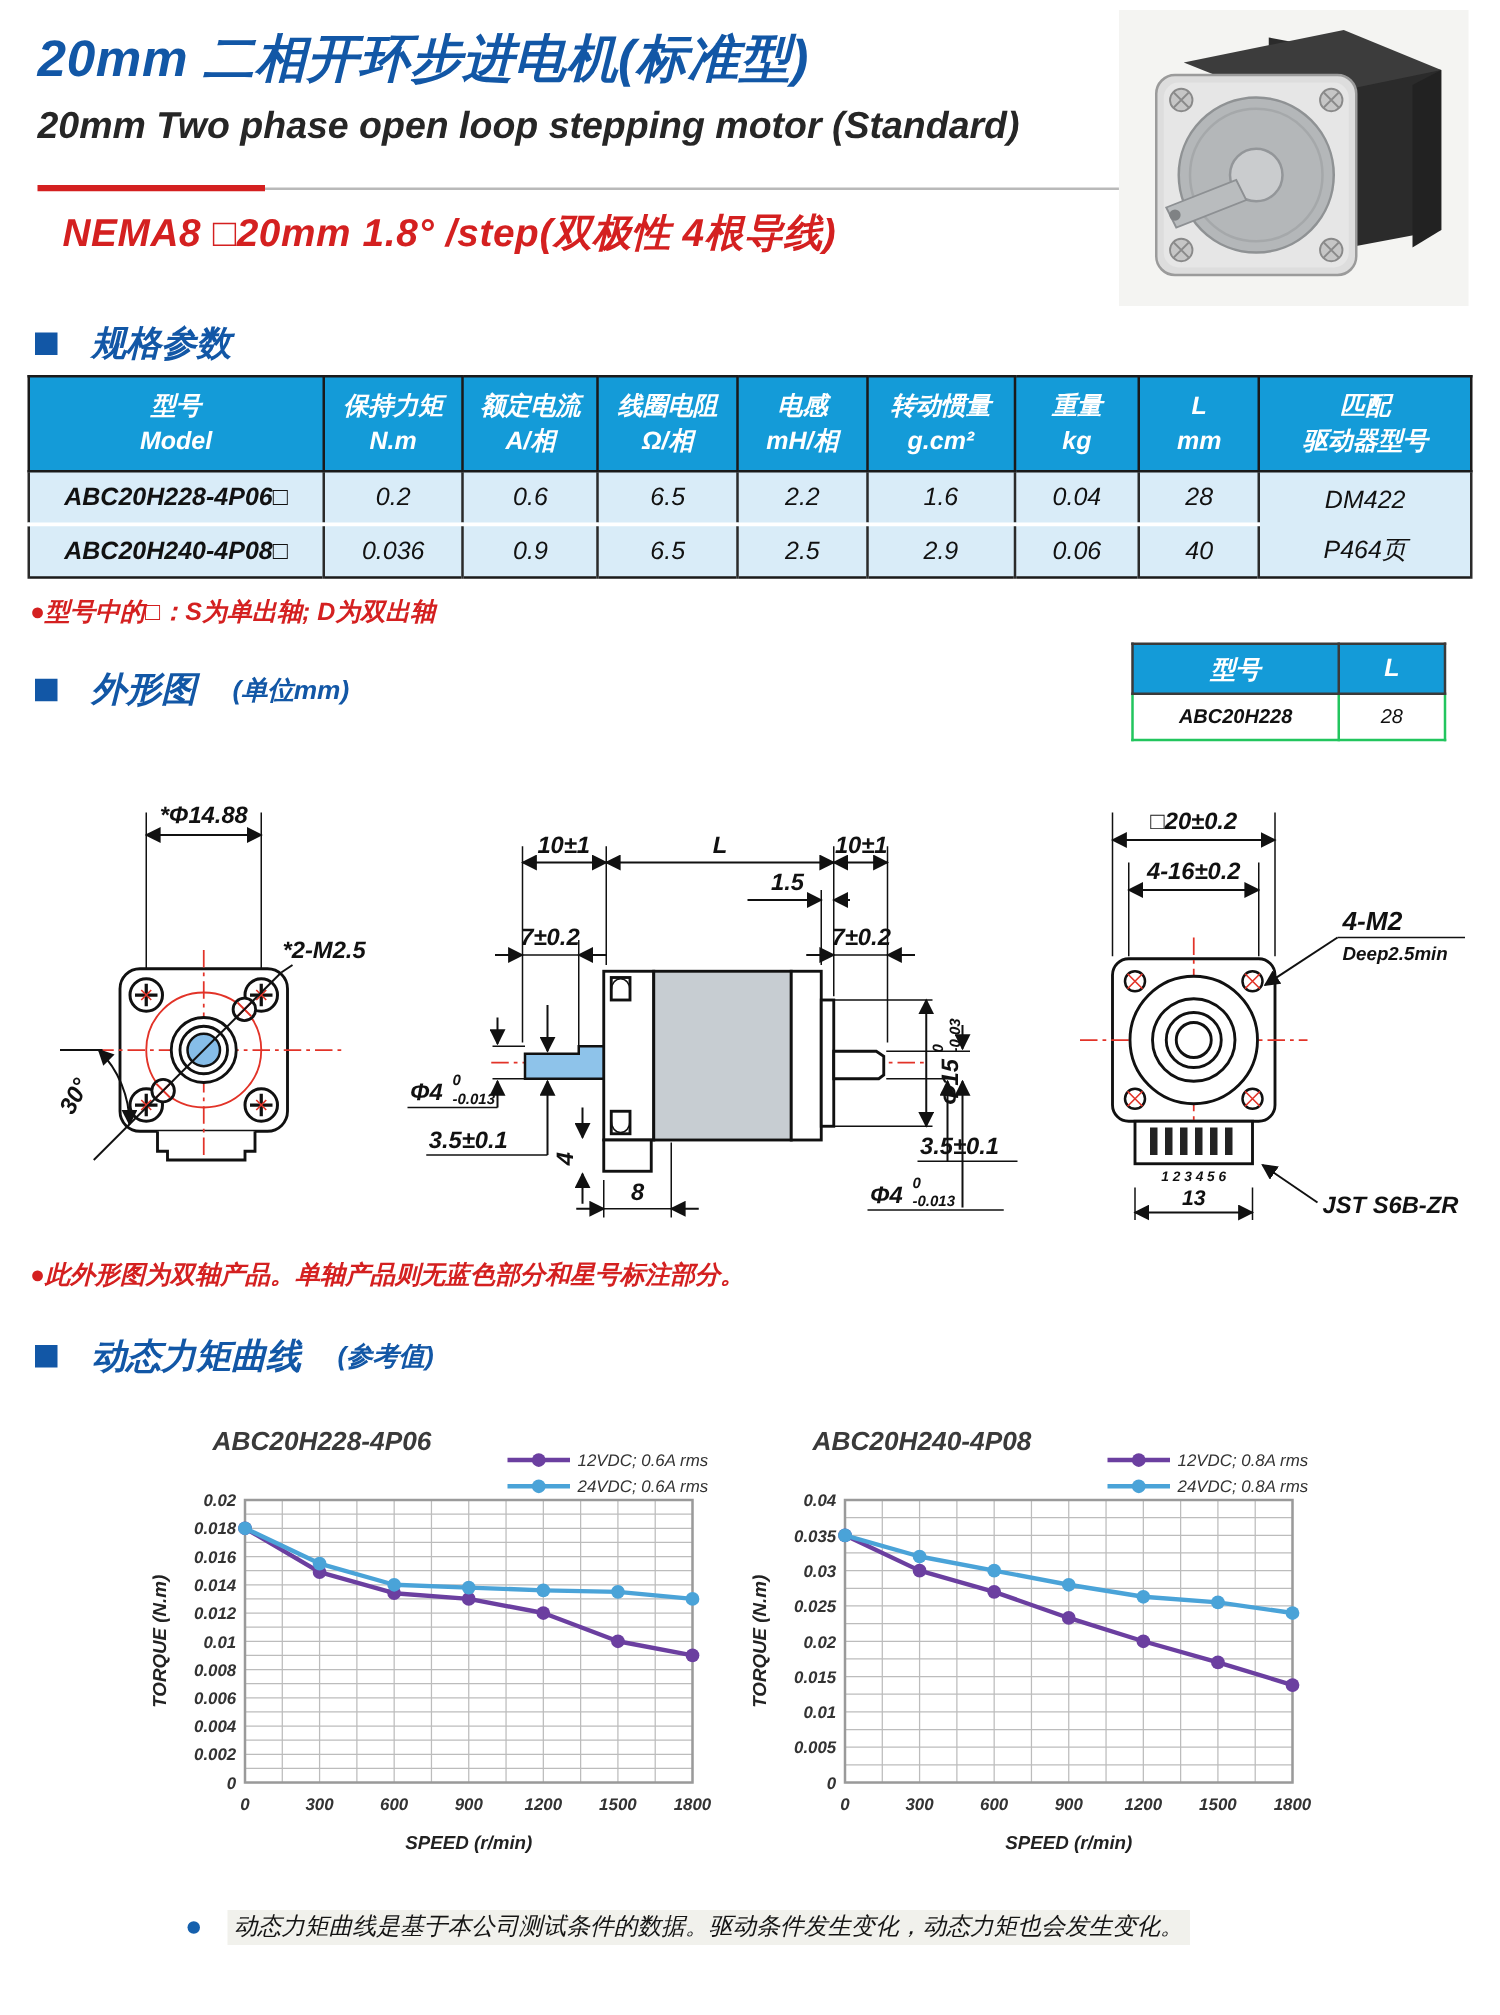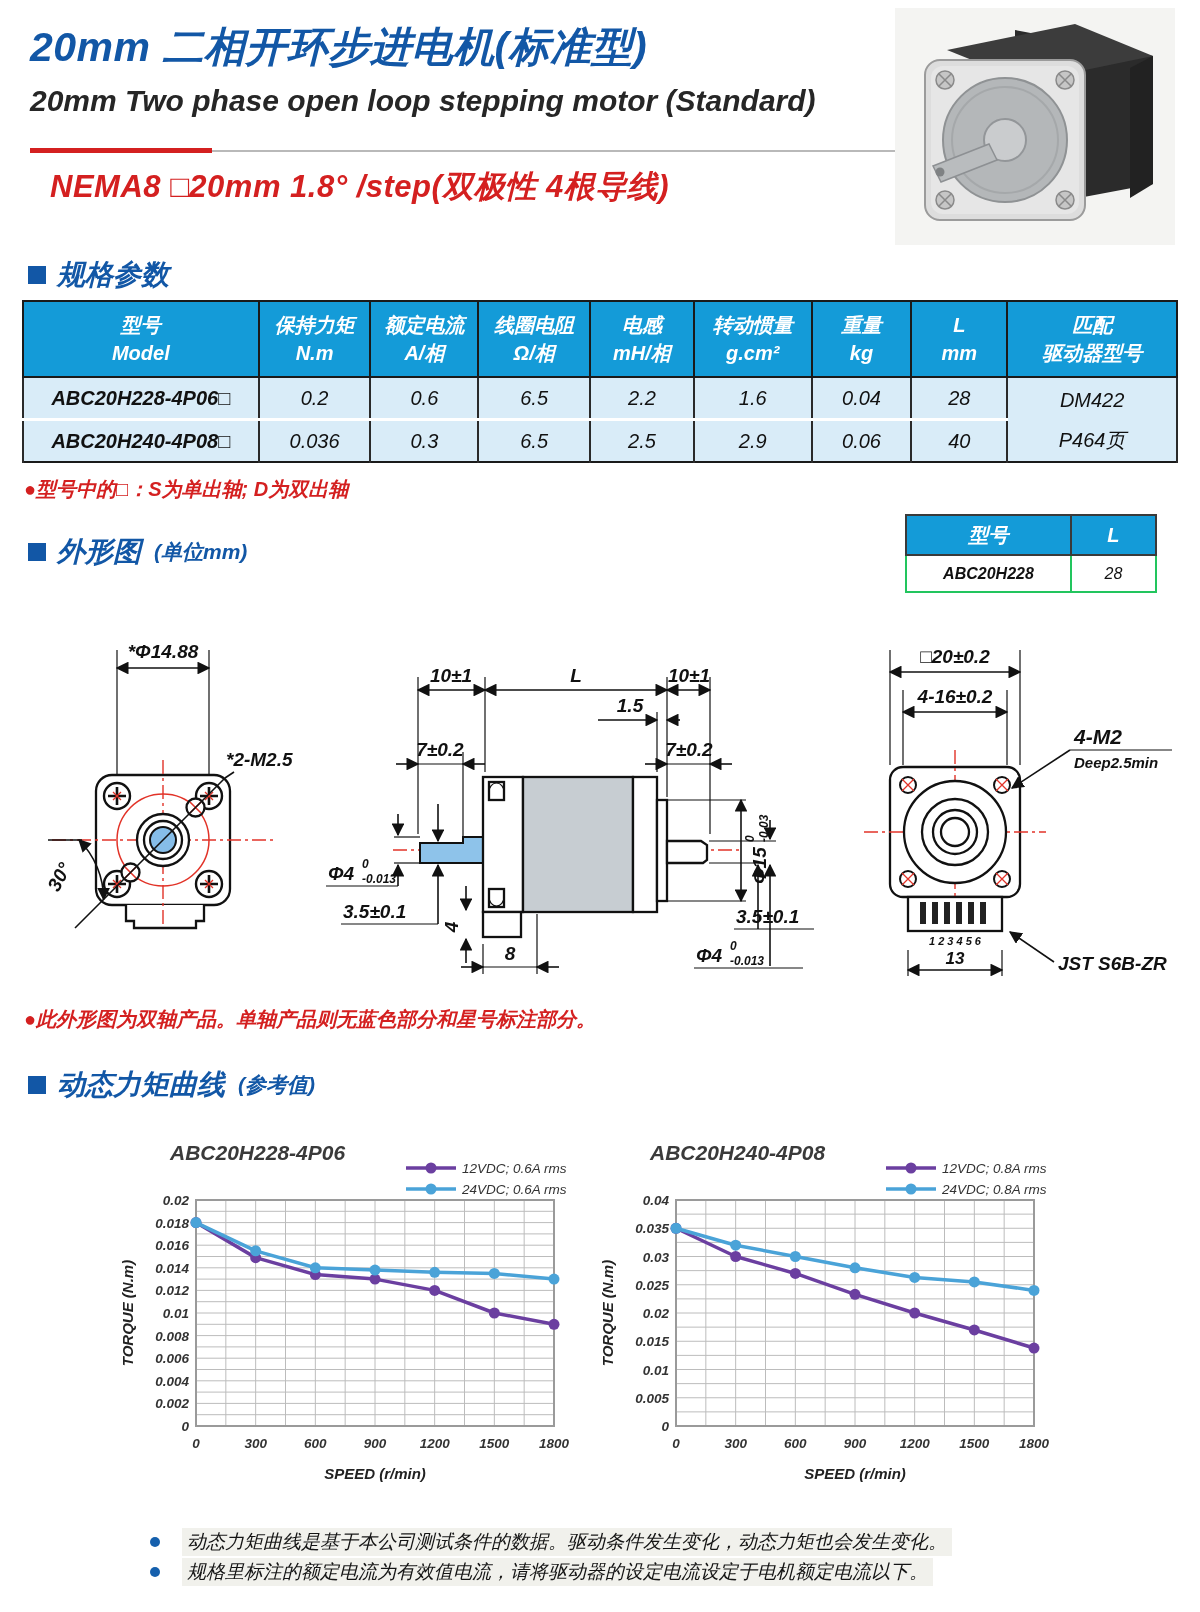--- a/index.html
+++ b/index.html
@@ -6,21 +6,21 @@
   body{width:1200px;height:1612px;position:relative;font-family:"Liberation Sans",sans-serif;color:#111;overflow:hidden;}
   .abs{position:absolute;font-style:italic;}
   
   .title-zh{left:30px;top:20px;font-size:41px;font-weight:bold;color:#1257a6;letter-spacing:0.5px;}
   .title-en{left:30px;top:84px;font-size:30px;font-weight:600;color:#262626;}
   .divider-red{left:30px;top:148px;width:182px;height:5px;background:#d42020;}
   .divider-gray{left:212px;top:150px;width:960px;height:2px;background:#b9b9b9;}
   .nema-line{left:30px;top:166px;font-size:31px;font-weight:bold;color:#d42020;letter-spacing:0.5px;margin-left:20px;}
   .photo-box{left:895px;top:8px;width:280px;height:237px;}
   
-  .sec{display:flex;align-items:center;gap:11px;}
+  .sec{display:flex;align-items:center;gap:27px;}
   .sec .sq{width:18px;height:18px;background:#1257a6;flex:0 0 auto;}
   .sec .t{font-size:28px;font-weight:bold;color:#1257a6;}
   .sec .sub{font-size:21px;font-weight:bold;color:#1257a6;margin-left:2px;}
   .sec1{left:28px;top:256px;}
   .sec2{left:28px;top:533px;}
   .sec3{left:28px;top:1066px;}
   
   .spec-table{left:22px;top:300px;width:1156px;}
   table{border-collapse:collapse;width:100%;}
   .spec-table table{border:2px solid #1a1a1a;}
@@ -162,21 +162,21 @@
           <td>0.04</td>
           <td>28</td>
           <td rowspan="2" class="driver">
             <div>DM422</div>
             <div>P464页</div>
           </td>
         </tr>
         <tr class="r2">
           <td class="model">ABC20H240-4P08□</td>
           <td>0.036</td>
-          <td>0.3</td>
+          <td>0.9</td>
           <td>6.5</td>
           <td>2.5</td>
           <td>2.9</td>
           <td>0.06</td>
           <td>40</td>
         </tr>
       </tbody>
   </table>
 </div>
 
@@ -591,17 +591,13 @@
     </svg></div>
 
 <div class="abs attention-box">
   <span>请注意</span>
 </div>
 <div class="abs footer-bullets">
   <div class="fb-line">
     <span class="fb-dot"></span>
     <span class="fb-text">动态力矩曲线是基于本公司测试条件的数据。驱动条件发生变化，动态力矩也会发生变化。</span>
   </div>
-  <div class="fb-line">
-    <span class="fb-dot"></span>
-    <span class="fb-text">规格里标注的额定电流为有效值电流，请将驱动器的设定电流设定于电机额定电流以下。</span>
-  </div>
 </div>
 
 </body></html>

